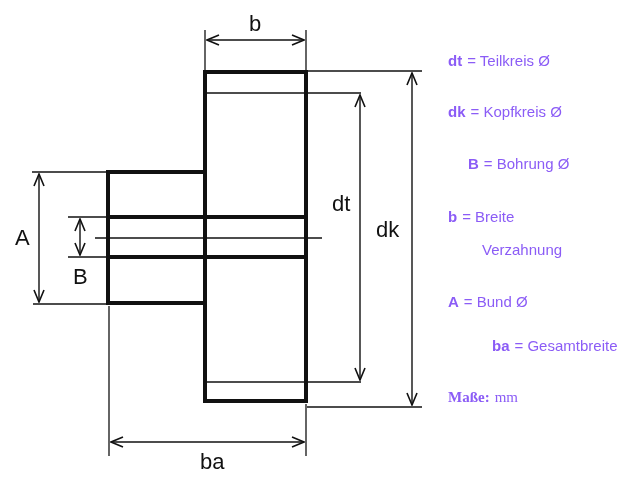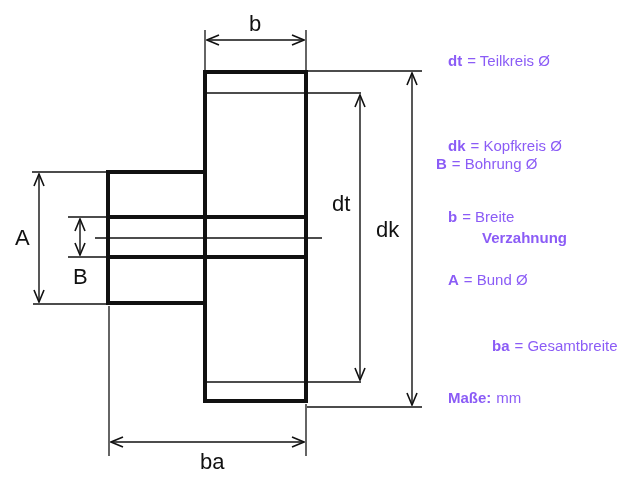--- a/index.html
+++ b/index.html
@@ -113,36 +113,36 @@
   <div class="lbl" style="left:15px;  top:227px;">A</div>
   <div class="lbl" style="left:73px;  top:266px;">B</div>
   <div class="lbl" style="left:332px; top:193px;">dt</div>
   <div class="lbl" style="left:376px; top:219px;">dk</div>
   <div class="lbl" style="left:200px; top:451px;">ba</div>
 
   <div>
     <div class="legend-row" style="left:448px; top:53px;">
       <span class="lkey">dt</span><span class="ldesc">= Teilkreis Ø</span>
     </div>
-    <div class="legend-row" style="left:448px; top:104px;margin-top:34px;">
+    <div class="legend-row" style="left:448px; top:104px;">
       <span class="lkey">dk</span><span class="ldesc">= Kopfkreis Ø</span>
     </div>
-    <div class="legend-row" style="left:436px; top:156px;">
+    <div class="legend-row" style="left:468px; top:156px;">
       <span class="lkey">B</span><span class="ldesc">= Bohrung Ø</span>
     </div>
     <div class="legend-row" style="left:448px; top:209px;text-align:center;">
       <span class="lkey">b</span><span class="ldesc">= Breite</span>
     </div>
-    <div class="legend-row" style="left:482px; top:230px;font-weight:bold;">
+    <div class="legend-row" style="left:482px; top:242px;">
       <span class="ldesc">Verzahnung</span>
     </div>
-    <div class="legend-row" style="left:448px; top:272px;">
+    <div class="legend-row" style="left:448px; top:294px;">
       <span class="lkey">A</span><span class="ldesc">= Bund Ø</span>
     </div>
     <div class="legend-row" style="left:448px; top:338px;margin-left:44px;">
       <span class="lkey">ba</span><span class="ldesc">= Gesamtbreite</span>
     </div>
-    <div class="legend-row" style="left:448px; top:390px;">
+    <div class="legend-row" style="left:448px; top:390px;font-family:Liberation Serif, serif;">
       <span class="lkey">Maße:</span><span class="ldesc">mm</span>
     </div>
   </div>
 
 </div>
 
 </body></html>

